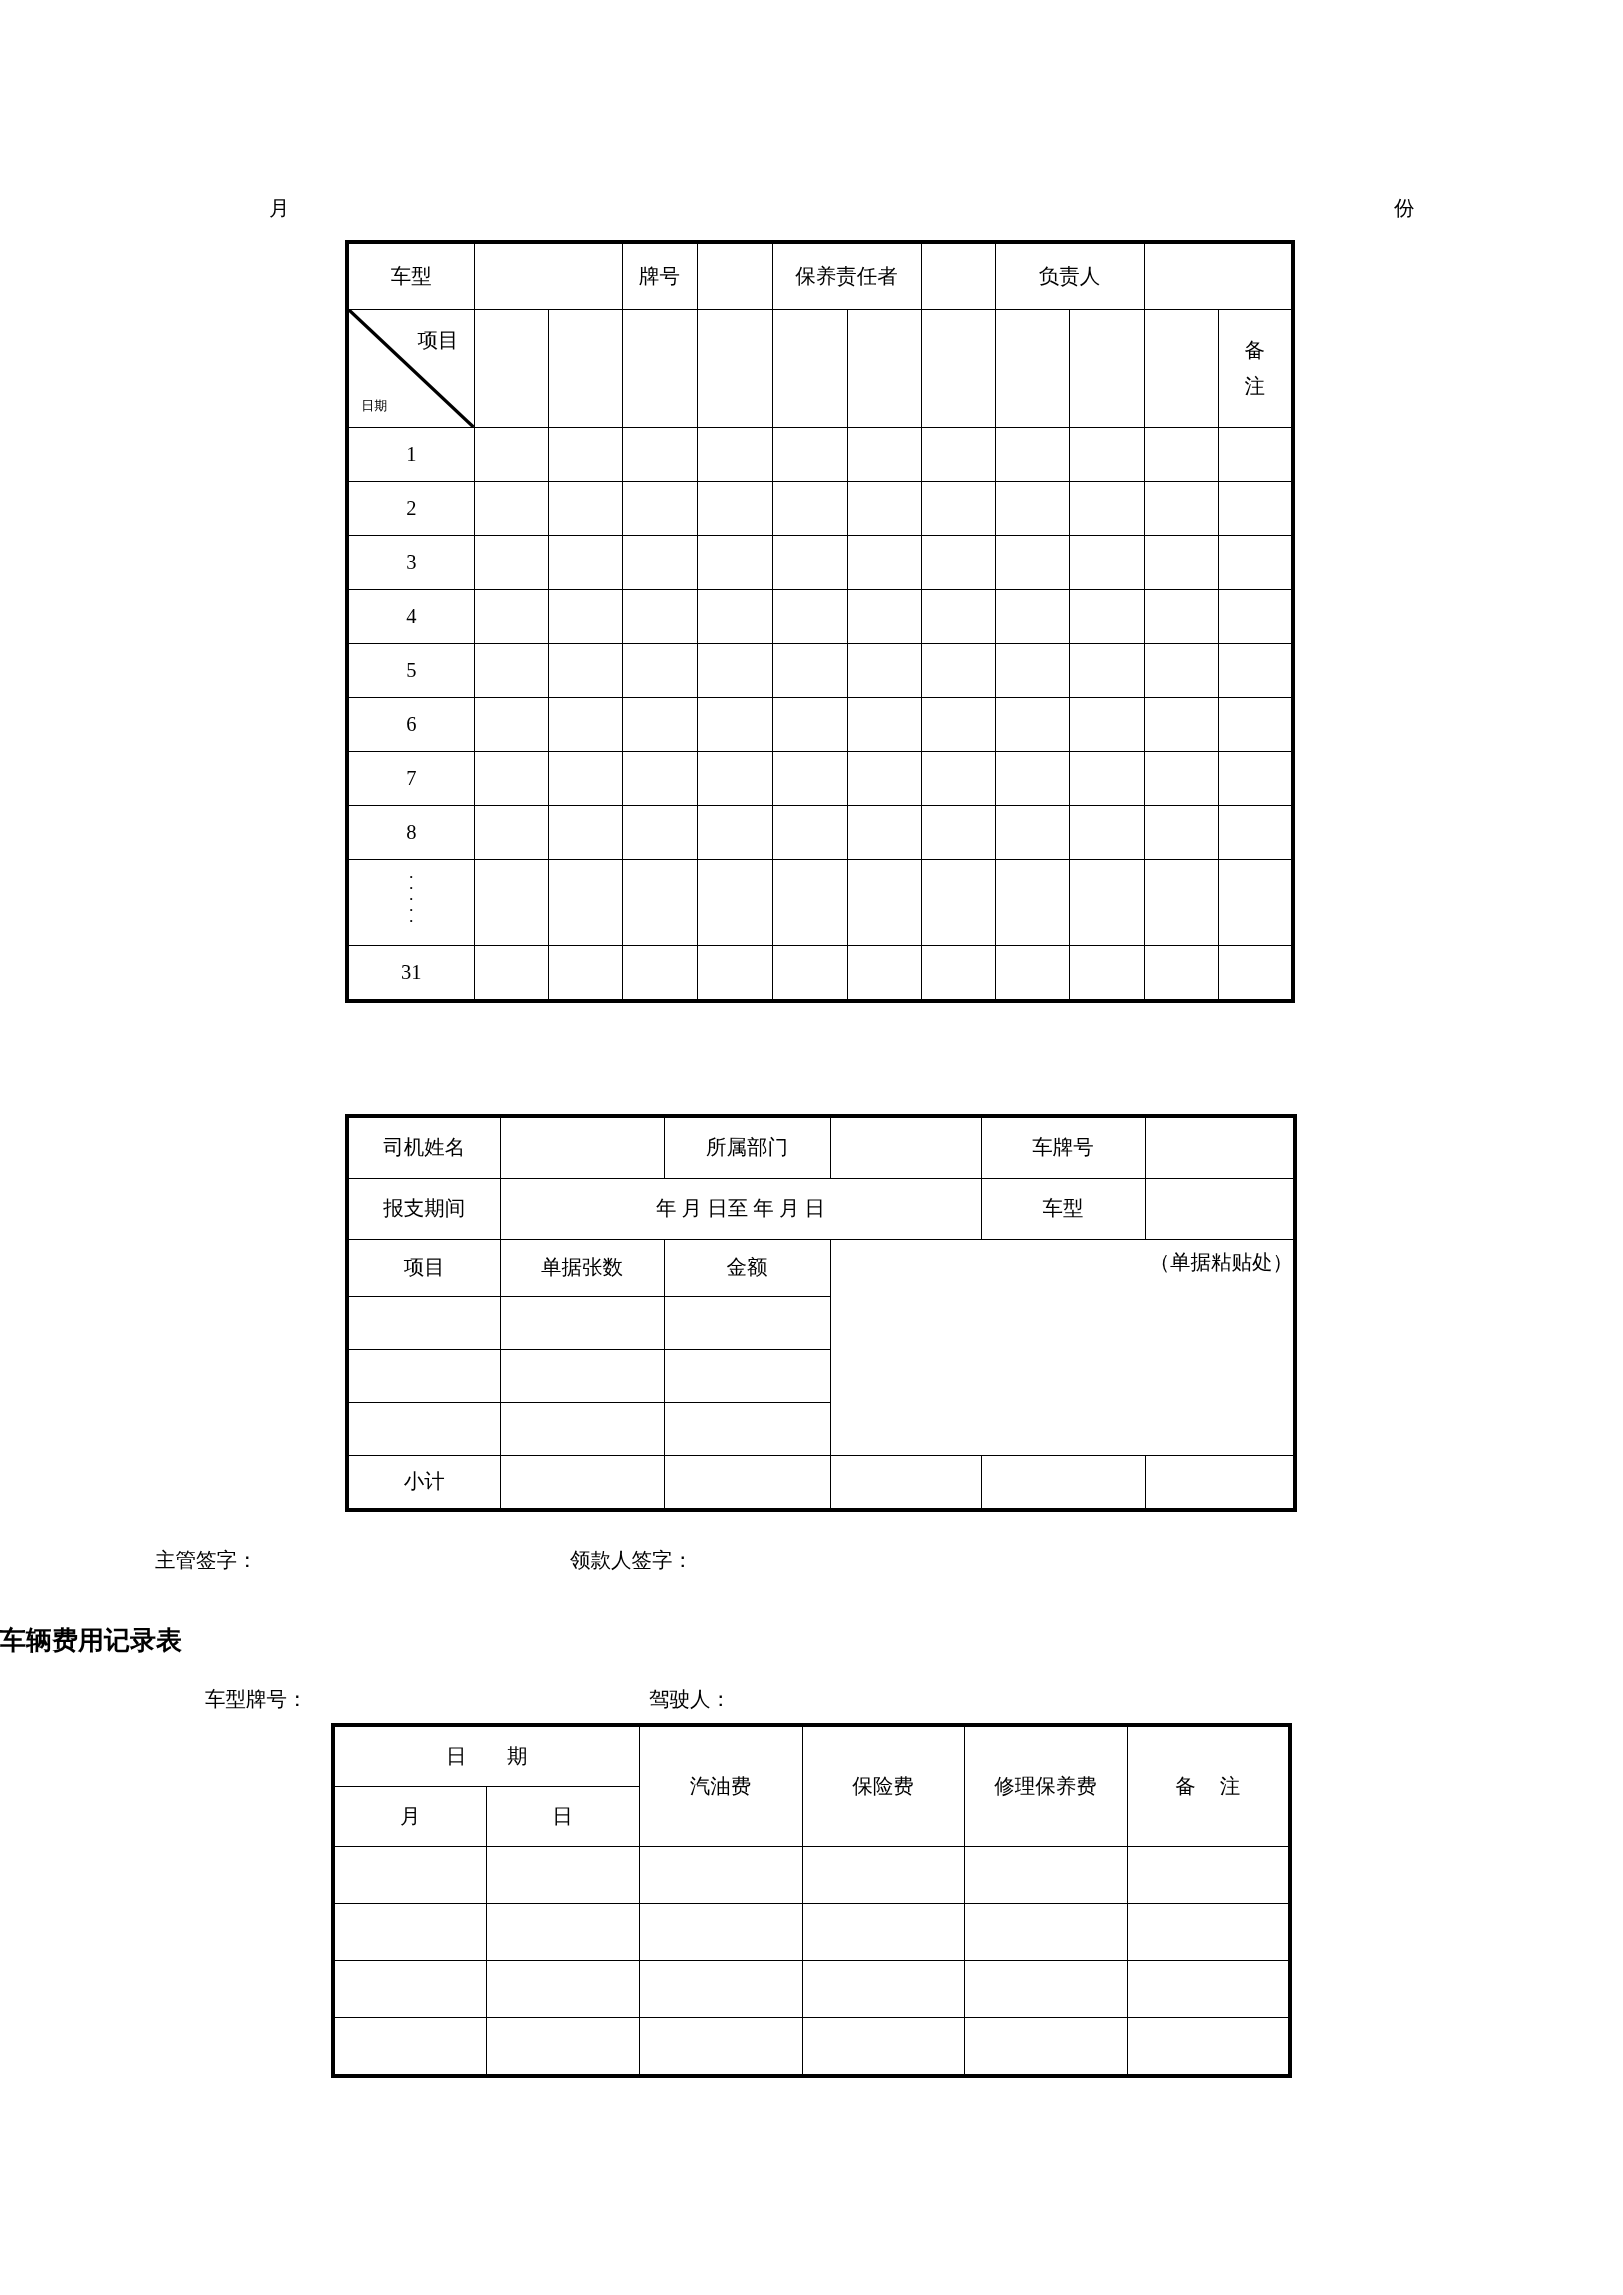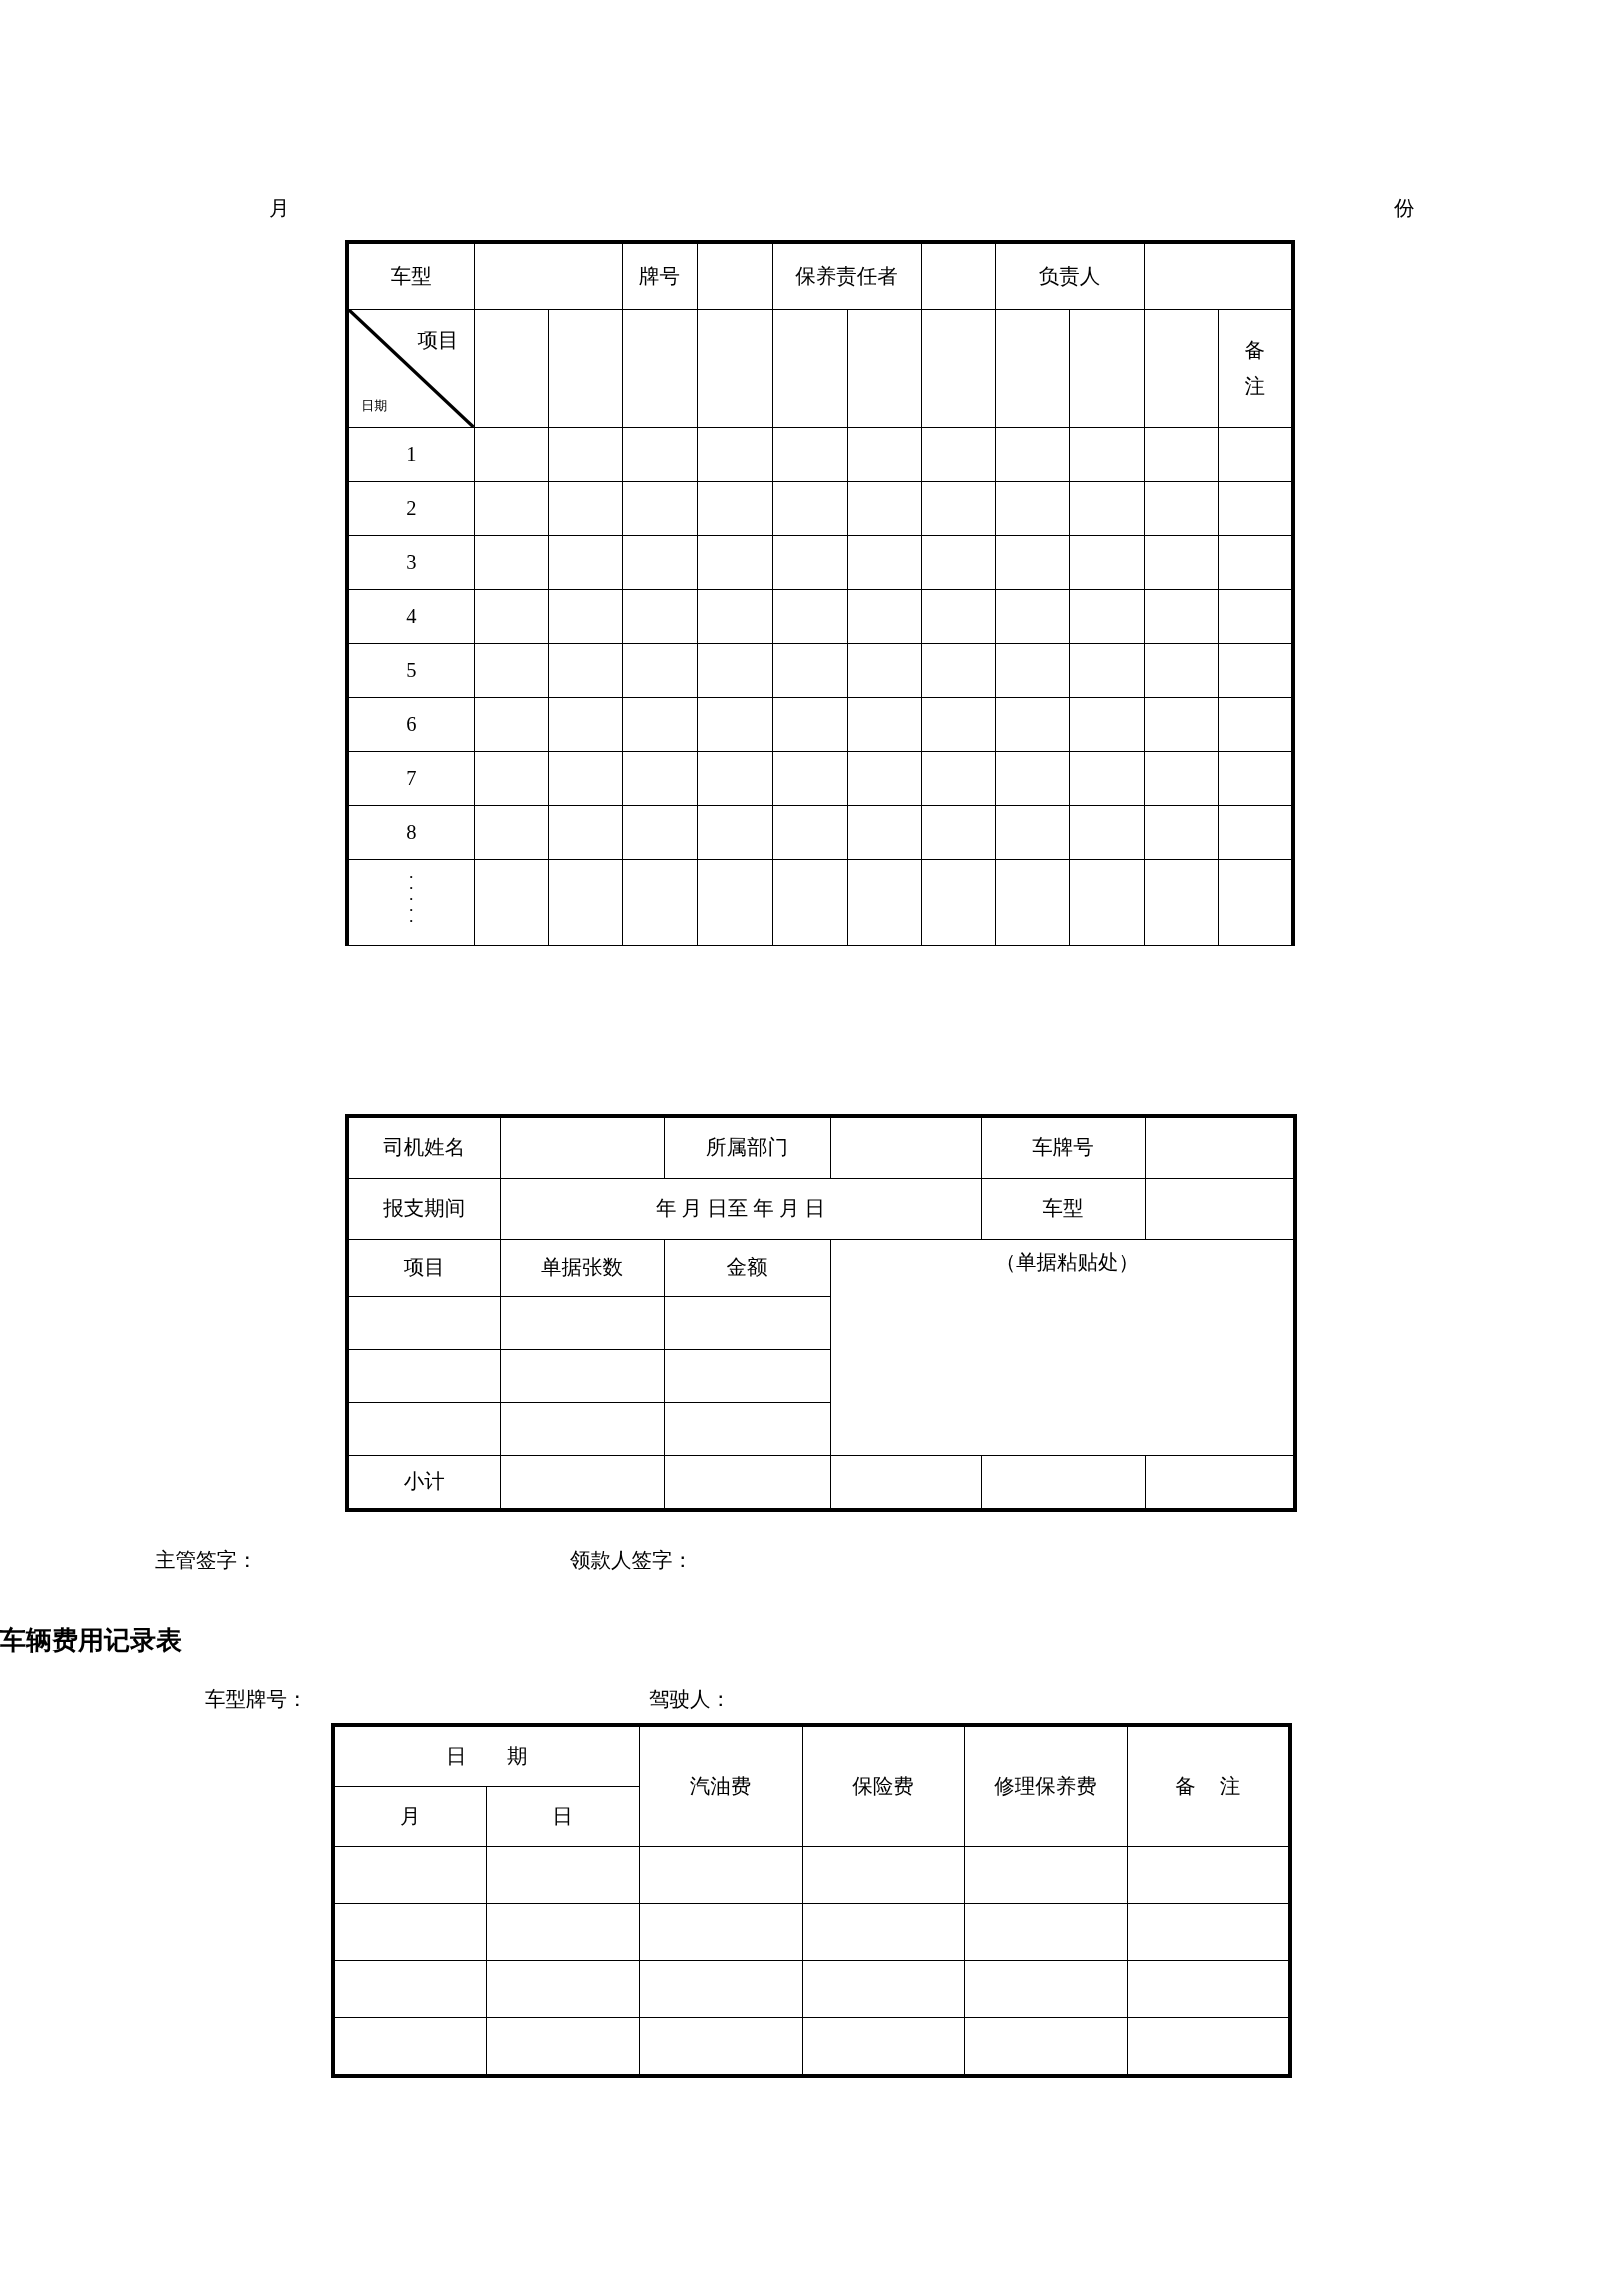--- a/index.html
+++ b/index.html
@@ -112,21 +112,21 @@
     width: 948px;
     border-radius: 6px;
   }
   #table2 td { height: 41px; }
   #table2 .r1 td, #table2 .r2 td { height: 60px; }
   #table2 .r3 td { height: 56px; }
   #table2 .data-row td { height: 52px; }
   #table2 .subtotal-row td { height: 52px; }
   #table2 .paste-cell {
     vertical-align: top;
-    text-align: center;
+    text-align: right;
     padding: 9.5px 0 0 11px;
     font-size: 20.5px;
   }
   #table2 .period-cell {
     letter-spacing: 0;
     font-size: 20.5px;
   }
 
   
   #sign-row {
@@ -379,20 +379,34 @@
       <td class="dots-cell"></td>
       <td class="dots-cell"></td>
       <td class="dots-cell"></td>
       <td class="dots-cell"></td>
       <td class="dots-cell"></td>
       <td class="dots-cell"></td>
       <td class="dots-cell"></td>
       <td class="dots-cell outer-right"></td>
     </tr>
 
+    <tr>
+      <td class="outer-left outer-bottom">31</td>
+      <td class="outer-bottom"></td>
+      <td class="outer-bottom"></td>
+      <td class="outer-bottom"></td>
+      <td class="outer-bottom"></td>
+      <td class="outer-bottom"></td>
+      <td class="outer-bottom"></td>
+      <td class="outer-bottom"></td>
+      <td class="outer-bottom"></td>
+      <td class="outer-bottom"></td>
+      <td class="outer-bottom"></td>
+      <td class="outer-bottom outer-right"></td>
+    </tr>
   </tbody>
     </table>
 
 
   <table id="table2" class="form-table">
     <colgroup>
       <col style="width:153px">
       <col style="width:164px">
       <col style="width:166px">
       <col style="width:151px">

